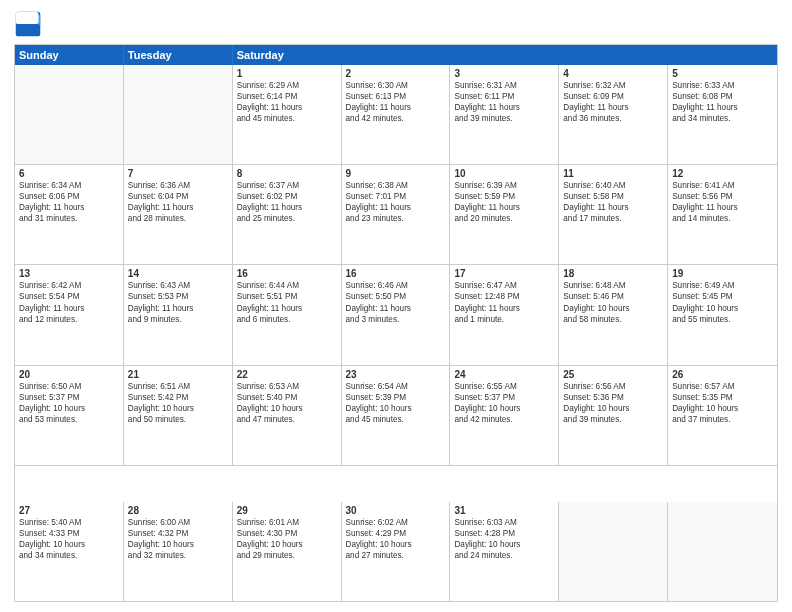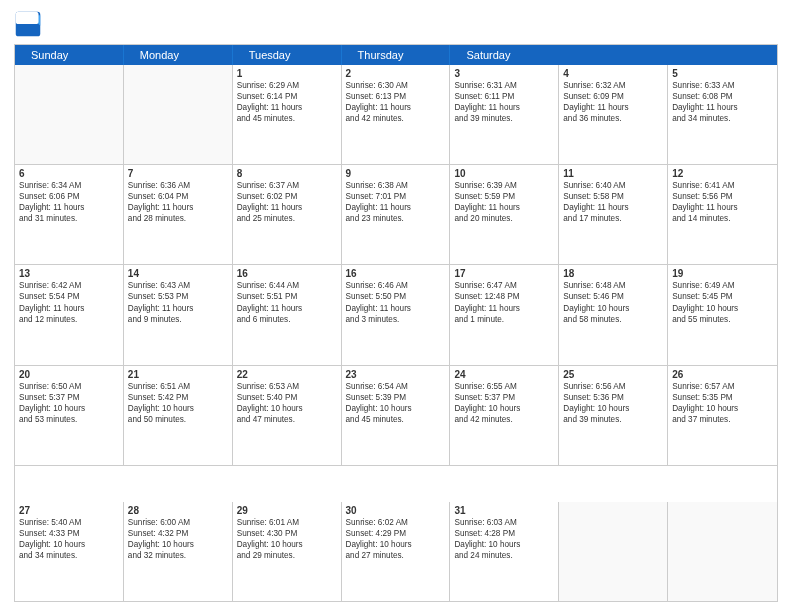--- a/index.html
+++ b/index.html
@@ -60,22 +60,22 @@
       border: 1px solid #ccc;
     }
     .cal-header {
       display: grid;
       grid-template-columns: repeat(7, 1fr);
       background: #1565c0;
     }
     .cal-header-cell {
       color: #fff;
       font-size: 11px;
-      font-weight: normal;
-      padding: 4px 16px;
+      font-weight: bold;
+      padding: 4px 4px;
       text-align: left;
       border-right: 1px solid #1976d2;
     }
     .cal-header-cell:last-child { border-right: none; }
     .cal-body {
       flex: 1;
       display: flex;
       flex-direction: column;
     }
     .cal-row {
@@ -126,23 +126,21 @@
     </div>
     <div class="header-right">
       <div class="month-title"></div>
       <div class="location-title"></div>
     </div>
   </div>
 
   <div class="calendar">
     <div class="cal-header">
     <div class="cal-header-cell">Sunday</div>
-        <div class="cal-header-cell">Monday</div>
         <div class="cal-header-cell">Tuesday</div>
-        <div class="cal-header-cell">Thursday</div>
         <div class="cal-header-cell">Saturday</div>
       </div>
     <div class="cal-body">
     <div class="cal-row">
           <div class="cal-cell empty"></div>
           <div class="cal-cell empty"></div>
           <div class="cal-cell">
             <span class="day-num">1</span>
             <span class="cell-line">Sunrise: 6:29 AM</span>
             <span class="cell-line">Sunset: 6:14 PM</span>

